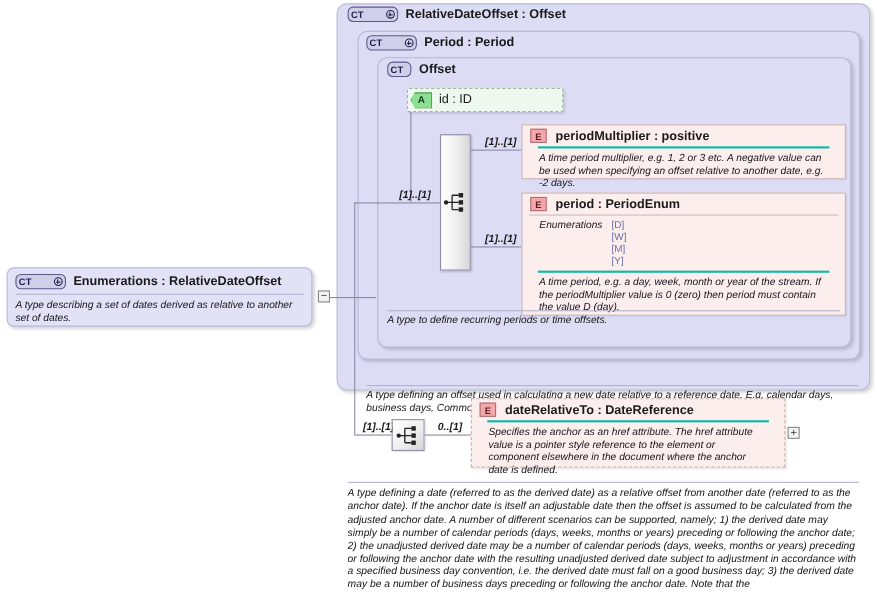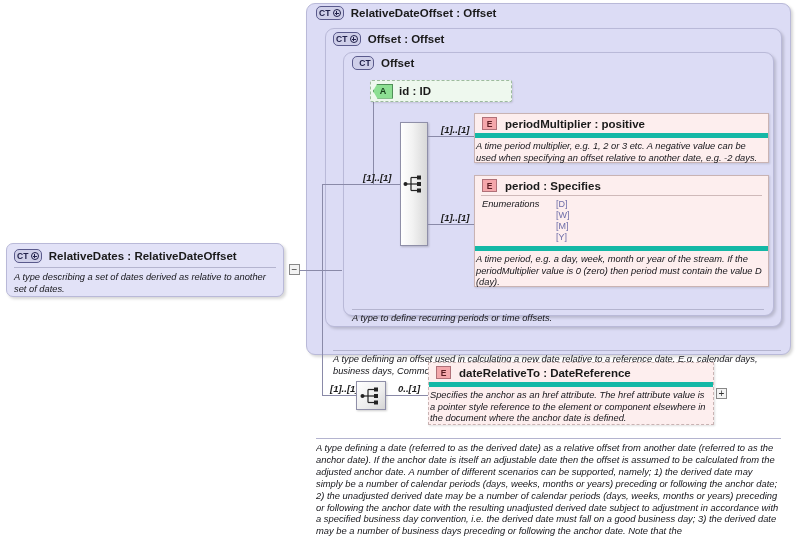--- a/index.html
+++ b/index.html
@@ -25,32 +25,33 @@
   }
   .panel-head {
     position: absolute;
     display: flex; align-items: center;
     white-space: nowrap;
     font-size: 11.5px;
     color: #1a1a1a;
     font-weight: bold;
   }
   .ct-icon {
-    display: inline-flex; align-items: center; justify-content: flex-end;
+    display: inline-flex; align-items: center; justify-content: space-between;
     height: 14px; min-width: 22px;
     padding: 0 2px;
     border: 1px solid #5a5a8c;
     border-radius: 5px;
     background: #cfcfe9;
     font-size: 8.5px;
     font-weight: bold;
     color: #20204a;
     letter-spacing: .2px;
     margin-right: 7px;
     font-family: "Liberation Sans", sans-serif;
+    gap: 18px;
   }
   .ct-icon .plus {
     display: inline-block;
     width: 8px; height: 8px;
     margin-left: 2px;
     border: 1px solid #20204a;
     border-radius: 50%;
     position: relative;
     background: #cfcfe9;
   }
@@ -78,38 +79,38 @@
   .e-icon {
     display: inline-flex; align-items: center; justify-content: center;
     width: 15px; height: 13px;
     background: #f4a7ab;
     border: 1px solid #b07078;
     color: #5a1c22;
     font-size: 8.5px; font-weight: bold;
     margin-right: 8px;
   }
   .ebox-doc {
-    border-top: 5px solid #14b8a6;
-    margin: 0 0;
+    border-top: 2px solid #14b8a6;
+    margin: 0 14px;
     padding: 3px 1px 4px 1px;
     font-size: 9.3px;
     font-style: italic;
     color: #15151a;
     line-height: 11.5px;
   }
   .enum-row {
     display: flex;
     border-top: 1px solid #cfb9b9;
     margin: 0 6px;
     padding: 3px 1px 3px 1px;
     font-size: 9.3px;
     font-style: italic;
     color: #15151a;
   }
-  .enum-label { width: 74px; flex: none; }
+  .enum-label { width: 74px; flex: none; text-align: center; }
   .enum-vals { display: flex; flex-direction: column; font-style: normal; }
   .enum-vals span { color: #6d6da8; font-size: 9px; line-height: 11px; }
 
   
   .abox {
     position: absolute;
     background: #eef8ee;
     border: 1px dashed #9dbb9d;
     border-radius: 2px;
     display: flex; align-items: center;
@@ -117,21 +118,21 @@
   }
   .a-icon {
     width: 20px; height: 15px;
     margin: 0 6px 0 2px;
     background: #8ddf93;
     border: 1px solid #4f8f57;
     display: flex; align-items: center; justify-content: center;
     font-size: 9px; font-weight: bold; color: #16401b;
     clip-path: polygon(22% 0, 100% 0, 100% 100%, 22% 100%, 0 50%);
   }
-  .abox-name { font-size: 11.5px; font-weight: bold; color: #1a1a1a; }
+  .abox-name { font-size: 11.5px; font-weight: normal; color: #1a1a1a; }
 
   
   .panel-doc {
     position: absolute;
     font-size: 9.3px;
     font-style: italic;
     color: #15151a;
     line-height: 11.6px;
     border-top: 1px solid #b4b4cf;
     padding-top: 3px;
@@ -219,21 +220,21 @@
     </span>
     <span>RelativeDateOffset : Offset</span>
   </div>
 
   <div class="panel" style="left:325px; top:28px; width:457px; height:299px;"></div>
   <div class="panel-head" style="left:333px; top:32px;">
     <span class="ct-icon">
       <span>CT</span>
         <span class="plus"></span>
     </span>
-    <span>Offset    : Offset</span>
+    <span>Period    : Period</span>
   </div>
 
   <div class="panel" style="left:343px; top:52px; width:431px; height:264px;"></div>
   <div class="panel-head" style="left:352px; top:56px;">
     <span class="ct-icon">
       <span>CT</span>
     </span>
     <span>Offset</span>
   </div>
 
@@ -279,35 +280,35 @@
       <span>periodMultiplier : positive</span>
     </div>
     <div class="ebox-doc">A time period multiplier, e.g. 1, 2 or 3 etc. A negative value can be used when specifying an offset relative to another date, e.g. -2 days.</div>
   </div>
 
   <div class="ebox" style="left:474px; top:175px; width:295px; height:112px;">
     <div class="ebox-head">
       <span class="e-icon">
         <span>E</span>
       </span>
-      <span>period      : Specifies</span>
+      <span>period      : PeriodEnum</span>
     </div>
     <div class="enum-row">
       <span class="enum-label">Enumerations</span>
       <span class="enum-vals">
         <span>[D]</span>
         <span>[W]</span>
         <span>[M]</span>
         <span>[Y]</span>
       </span>
     </div>
     <div class="ebox-doc">A time period, e.g. a day, week, month or year of the stream. If the periodMultiplier value is 0 (zero) then period must contain the value D (day).</div>
   </div>
 
-  <div class="panel-doc" style="left:352px; top:309px; width:412px;">A type to define recurring periods or time offsets.</div>
+  <div class="panel-doc" style="left:352px; top:282px; width:412px;">A type to define recurring periods or time offsets.</div>
 
   <div class="panel-doc" style="left:333px; top:330px; width:448px;margin-top:20px;">A type defining an offset used in calculating a new date relative to a reference date. E.g. calendar days, business days, Commodity Business days, etc..</div>
 
   <div class="ln v" style="left:322px; top:184px; height:211px;"></div>
   <div class="ln h" style="left:322px; top:184px; width:51px;"></div>
   <div class="ln h" style="left:322px; top:395px; width:34px;"></div>
 
   <div class="card" style="left:330px; top:383px;">[1]..[1]</div>
 
   <div class="comp-small" style="left:356px; top:381px; width:30px; height:29px;">
@@ -339,21 +340,21 @@
   <div class="toggle" style="left:716px; top:388px;">+</div>
 
   <div class="bigdoc" style="left:316px; top:438px; width:465px; height:100px;">A type defining a date (referred to as the derived date) as a relative offset from another date (referred to as the anchor date). If the anchor date is itself an adjustable date then the offset is assumed to be calculated from the adjusted anchor date. A number of different scenarios can be supported, namely; 1) the derived date may simply be a number of calendar periods (days, weeks, months or years) preceding or following the anchor date; 2) the unadjusted derived date may be a number of calendar periods (days, weeks, months or years) preceding or following the anchor date with the resulting unadjusted derived date subject to adjustment in accordance with a specified business day convention, i.e. the derived date must fall on a good business day; 3) the derived date may be a number of business days preceding or following the anchor date. Note that the businessDayConvention specifies any required adjustment to the unadjusted derived date. A negative or positive value in the periodMultipli</div>
 
   <div class="typebox" style="left:6px; top:243px; width:278px; height:54px;">
     <div class="typebox-head">
       <span class="ct-icon">
         <span>CT</span>
           <span class="plus"></span>
       </span>
-      <span>RelativeDates : RelativeDateOffset</span>
+      <span>Enumerations : RelativeDateOffset</span>
     </div>
     <div class="typebox-doc">A type describing a set of dates derived as relative to another set of dates.</div>
   </div>
 
   <div class="toggle" style="left:289px; top:264px;">−</div>
   <div class="ln h" style="left:300px; top:270px; width:42px;"></div>
 
 </div>
 
 </body></html>

